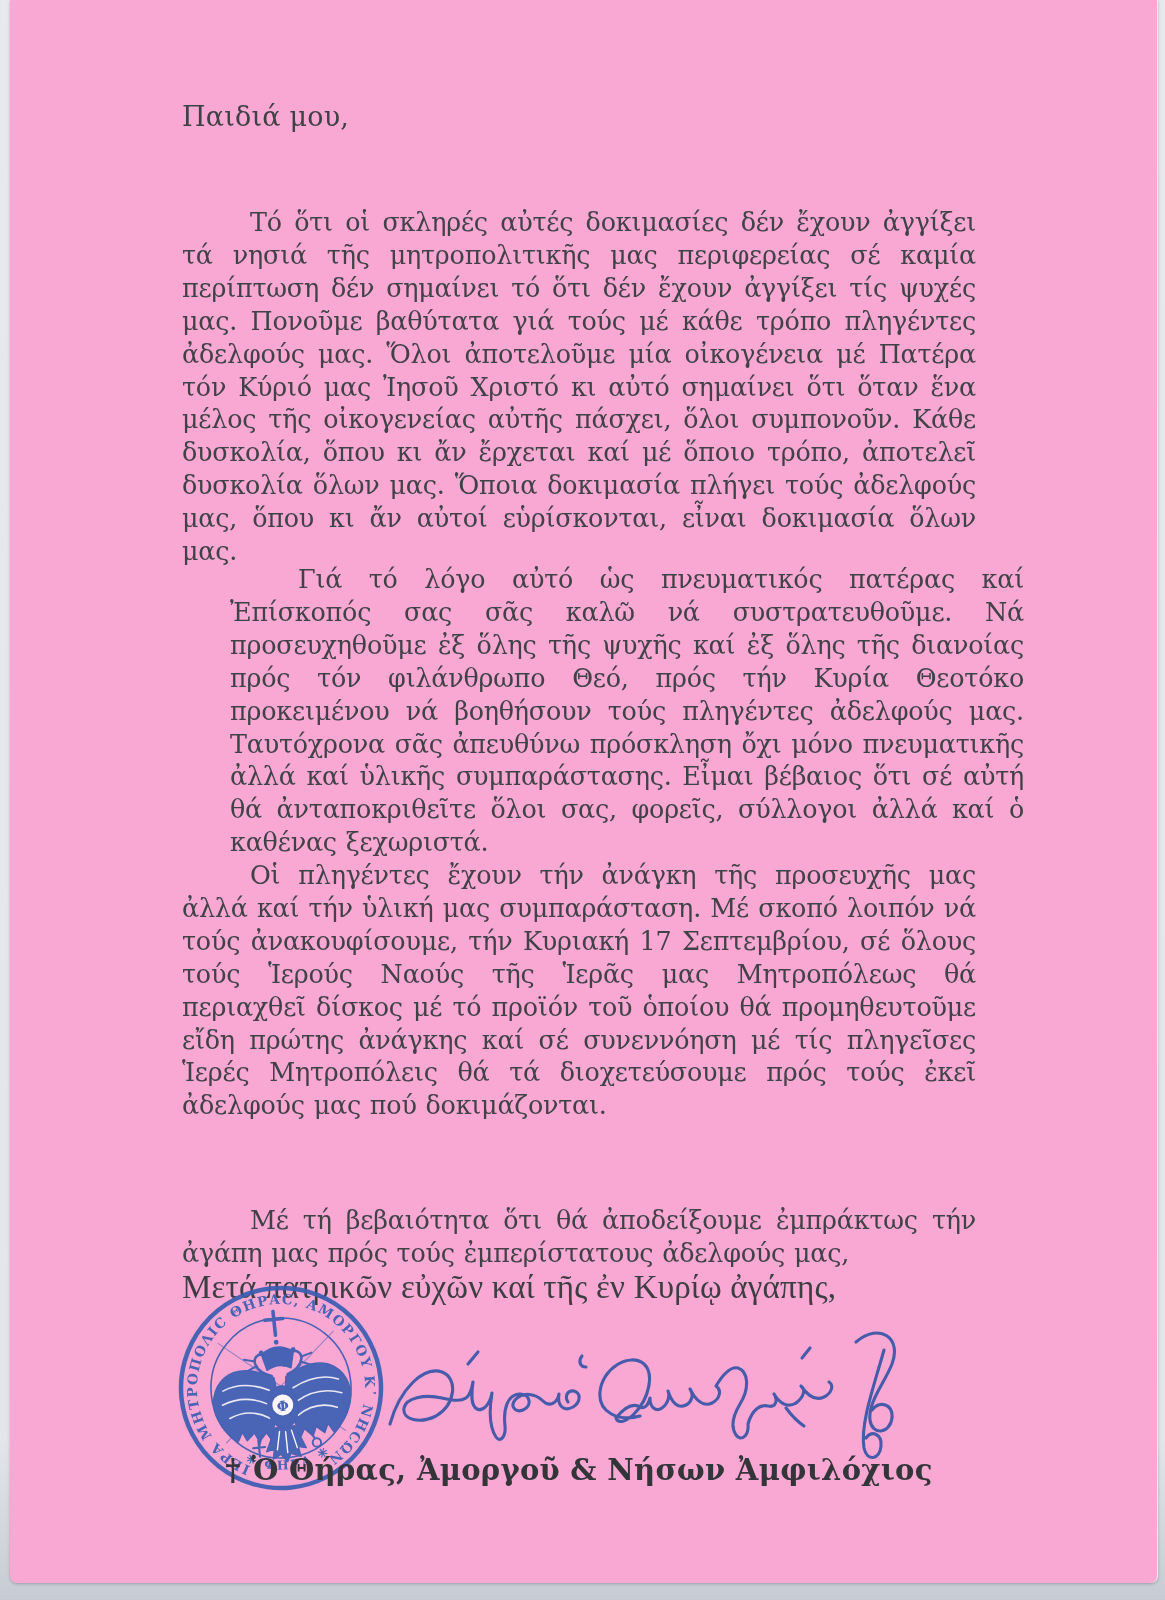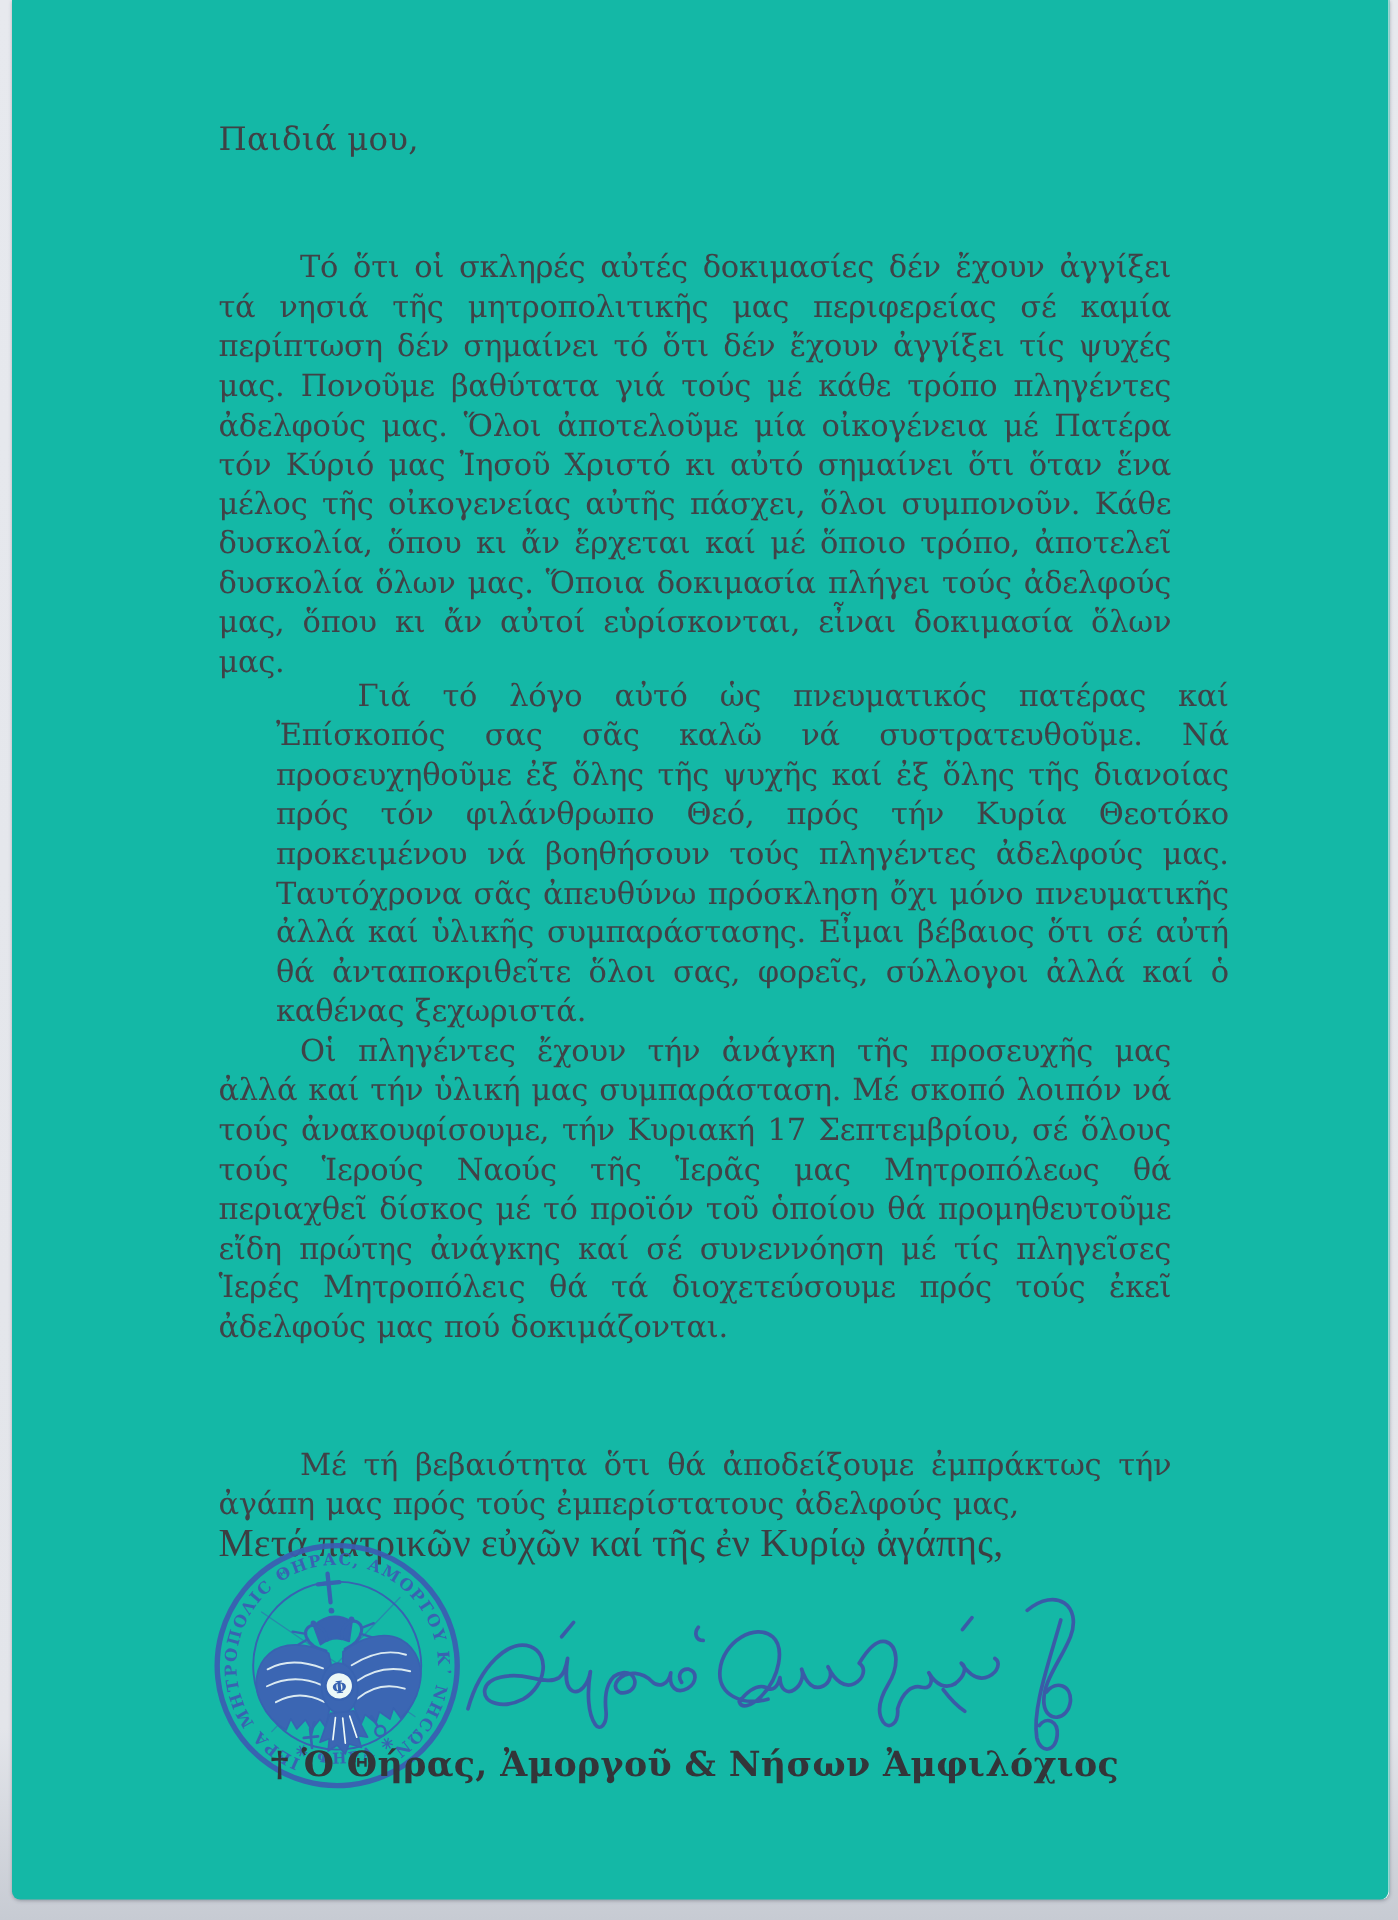--- a/index.html
+++ b/index.html
@@ -3,21 +3,21 @@
 <meta charset="utf-8">
 <style>
   html,body{margin:0;padding:0;}
   body{
     width:1165px;height:1600px;position:relative;overflow:hidden;
     background:linear-gradient(180deg,#e7e9ee 0%,#e3e5ea 90%,#c7cbd3 100%);
     font-family:"DejaVu Serif", serif;
   }
   .page{
     position:absolute;left:10px;top:0;right:7px;bottom:17px;
-    background:#14b8a6;border-radius:0 0 7px 7px;
+    background:#f9a8d4;border-radius:0 0 7px 7px;
     box-shadow:0 1px 3px rgba(60,65,80,.35), inset -1px 0 0 #eceef2;
     padding-left:20px;
   }
   .letter-text{position:absolute;left:0;top:0;width:100%;height:100%;color:#3f4145;}
   .salutation{
     position:absolute;left:172px;top:101px;font-size:27px;letter-spacing:.2px;
   }
   .para{
     position:absolute;left:172px;width:794px;margin:0;
     font-size:25.4px;line-height:32.9px;text-align:justify;

